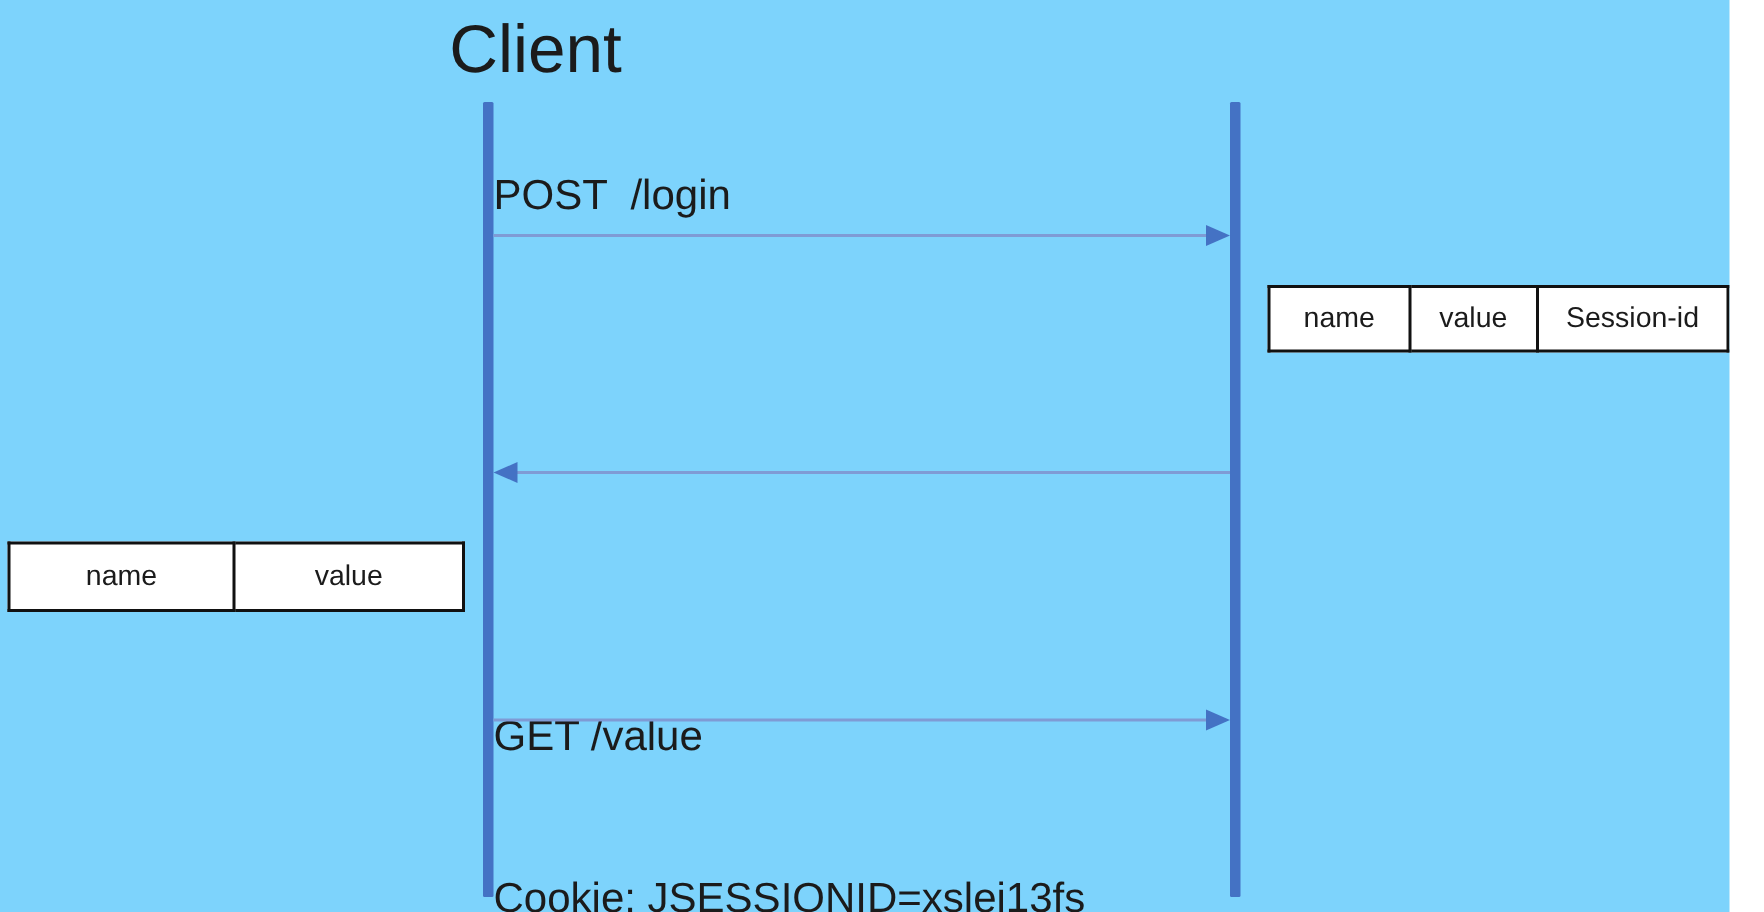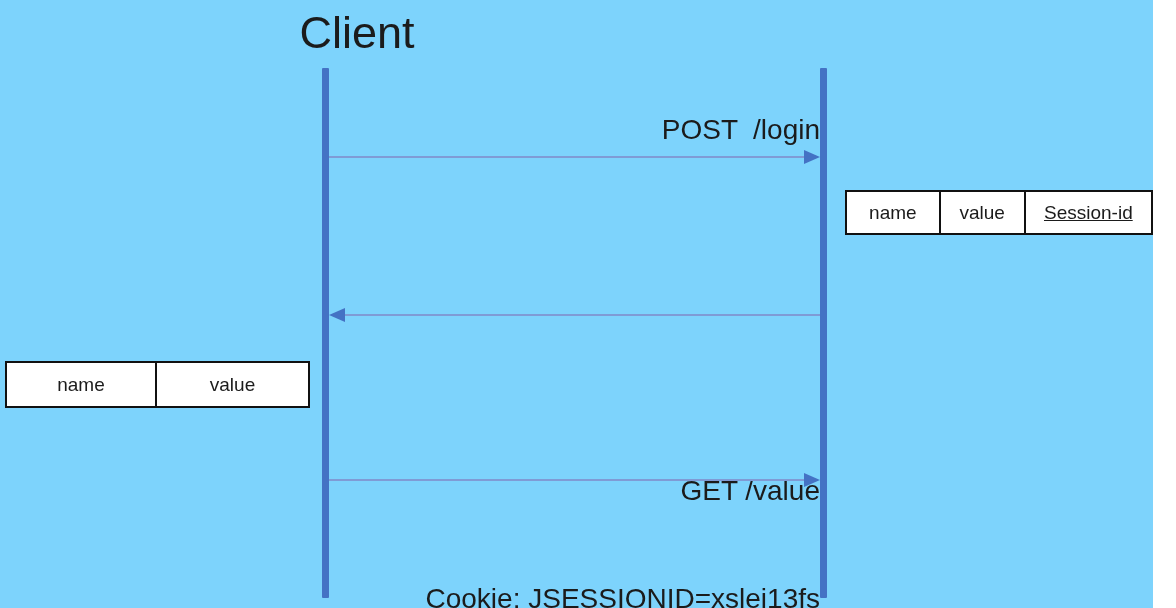--- a/index.html
+++ b/index.html
@@ -65,21 +65,21 @@
     left: 0;
     border-top: 7px solid transparent;
     border-bottom: 7px solid transparent;
     border-right: 16px solid #4472C4;
   }
 
   .msg-label {
     position: absolute;
     left: 329px;
     width: 491px;
-    text-align: right;
+    text-align: left;
     font-size: 28px;
     line-height: 36px;
     color: #1b1b1b;
     white-space: pre;
   }
 
   table.kv {
     position: absolute;
     border-collapse: collapse;
     background: #ffffff;
@@ -90,21 +90,21 @@
     border: 2px solid #111111;
     text-align: center;
     vertical-align: middle;
     padding: 0 6px;
     margin-top: 36px;
   }
   table.server-table { left: 845px; top: 190px; }
   table.server-table td { height: 41px; }
   table.server-table .c0 { width: 86px; }
   table.server-table .c1 { width: 76px; }
-  table.server-table .c2 { width: 121px; text-decoration: underline; }
+  table.server-table .c2 { width: 121px; }
 
   table.client-table { left: 5px; top: 361px; }
   table.client-table td { height: 43px; }
   table.client-table .c0 { width: 136px; }
   table.client-table .c1 { width: 139px; }
 </style>
 </head>
 <body>
 
 <div class="canvas">

